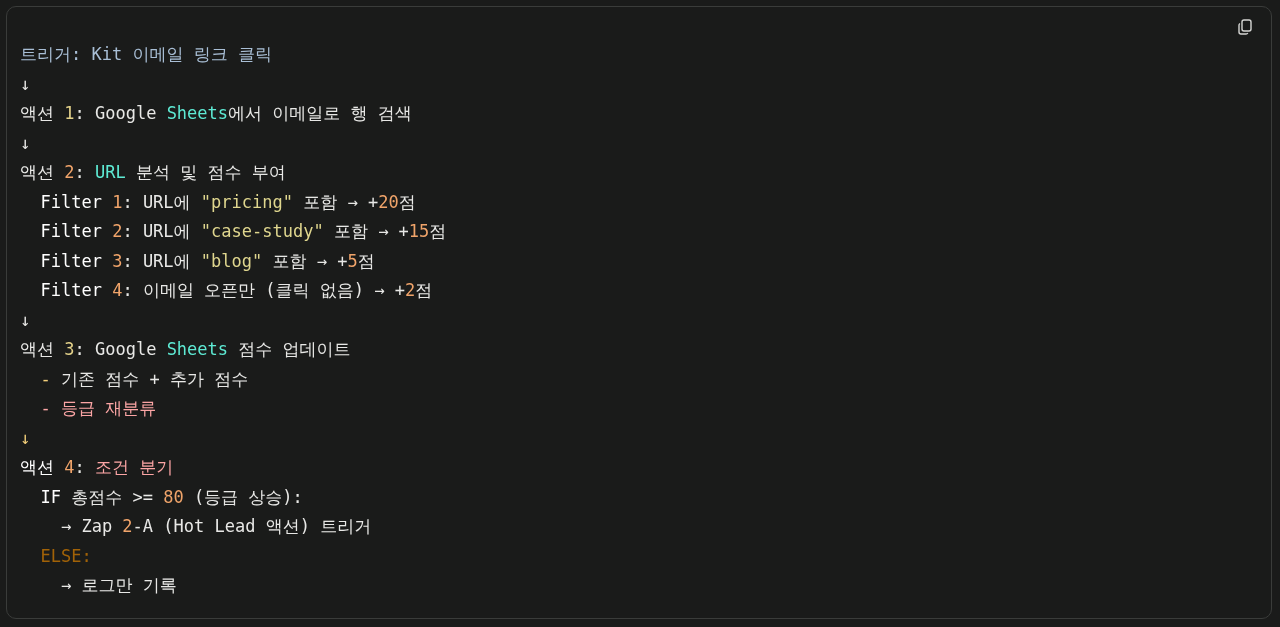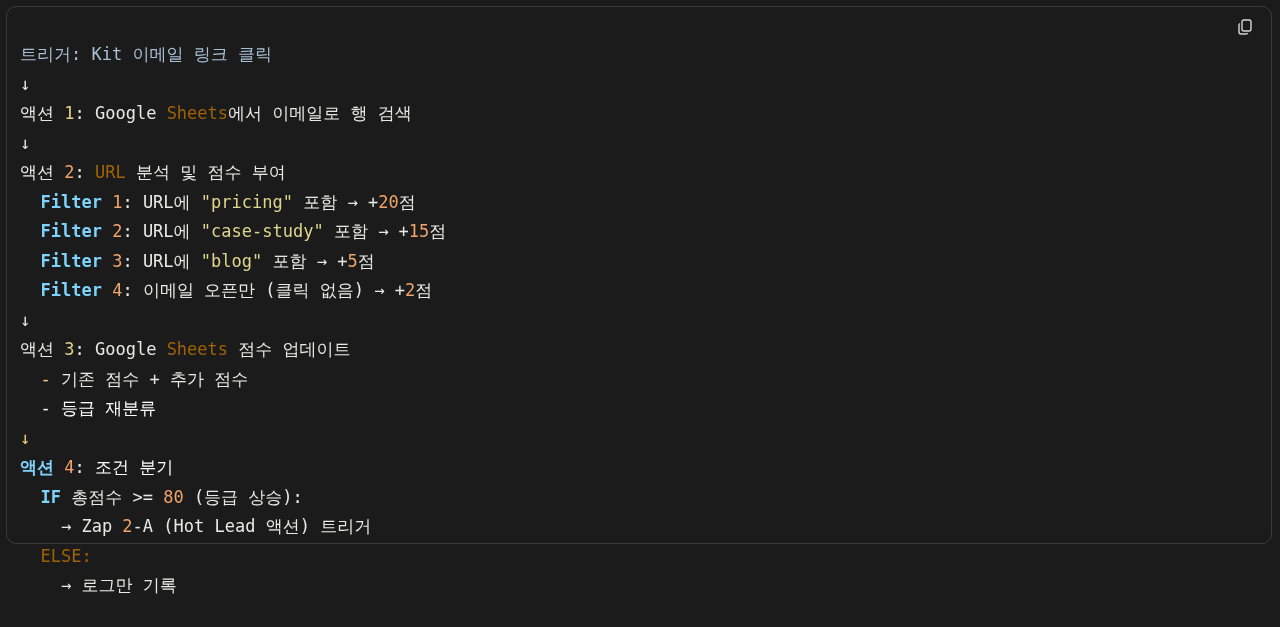--- a/index.html
+++ b/index.html
@@ -1,39 +1,39 @@
 <!DOCTYPE html>
 <html><head>
   <meta charset="utf-8">
   <style>
     html, body { margin: 0; padding: 0; background: #1a1b1a; }
     body { width: 1280px; height: 627px; overflow: hidden; position: relative; }
     .code-block {
-      position: absolute; left: 6px; top: 6px; width: 1266px; height: 538px;
+      position: absolute; left: 6px; top: 6px; width: 1266px; height: 613px;
       box-sizing: border-box; border: 1px solid #3a3c3a; border-radius: 10px;
       background: #1a1b1a;
     }
     .copy-btn {
       position: absolute; right: 14px; top: 8px; width: 24px; height: 24px;
       cursor: pointer; display: flex; align-items: center; justify-content: center;
     }
     pre.code {
       position: absolute; left: 13px; top: 33px; margin: 0;
       font-family: "DejaVu Sans Mono", "Liberation Mono", monospace;
       font-size: 17px; line-height: 29.5px; color: #e8e8e6; white-space: pre;
     }
     .line { display: block; height: 29.5px; }
     .c-plain { color: #e8e8e6; }
     .c-cmt { color: #a9bfd6; }
     .c-num { color: #f0a46a; }
     .c-num-y { color: #e4d28a; }
-    .c-orange { color: #a16207; margin-top: 10px; }
-    .c-kw { color: #7dd3fc; font-weight: bold; text-align: right; }
+    .c-orange { color: #5eead4; margin-top: 10px; }
+    .c-kw { color: #ffffff; font-weight: normal; text-align: right; }
     .c-str { color: #dfd68e; }
-    .c-yel { color: #ffffff; }
+    .c-yel { color: #fca5a5; }
     .c-gold { color: #f3cf7a; }
     .c-dim { color: #a16207; }
   </style>
 </head>
 <body>
 
 <div class="code-block">
   <div class="copy-btn">
     <svg width="18" height="18" viewBox="0 0 18 18" fill="none" stroke="#d6d6d4" stroke-width="1.4">
       <rect x="6" y="2" width="9" height="11" rx="2"></rect>

